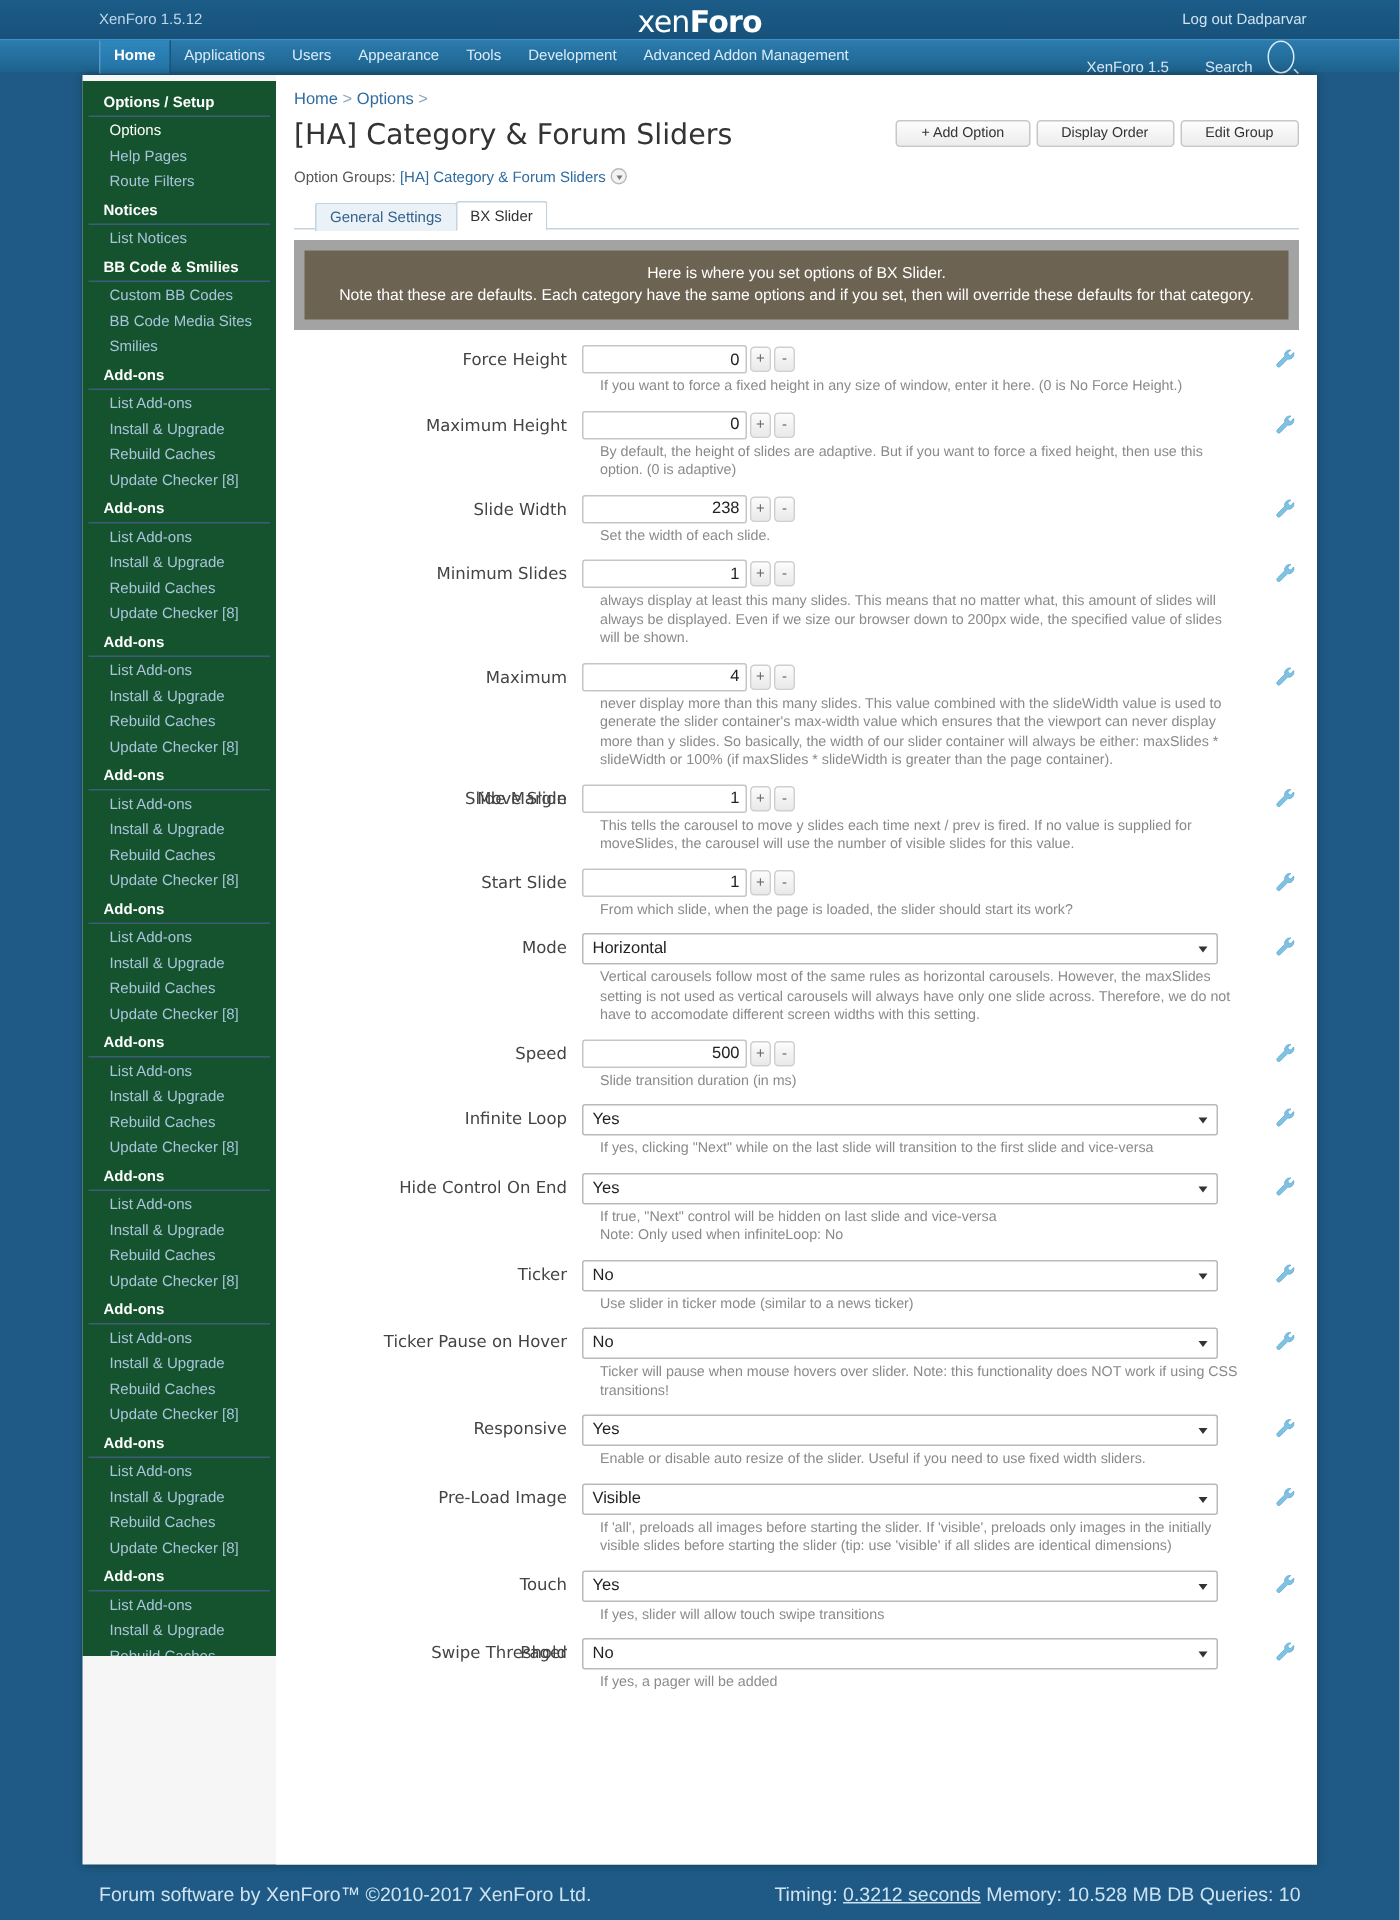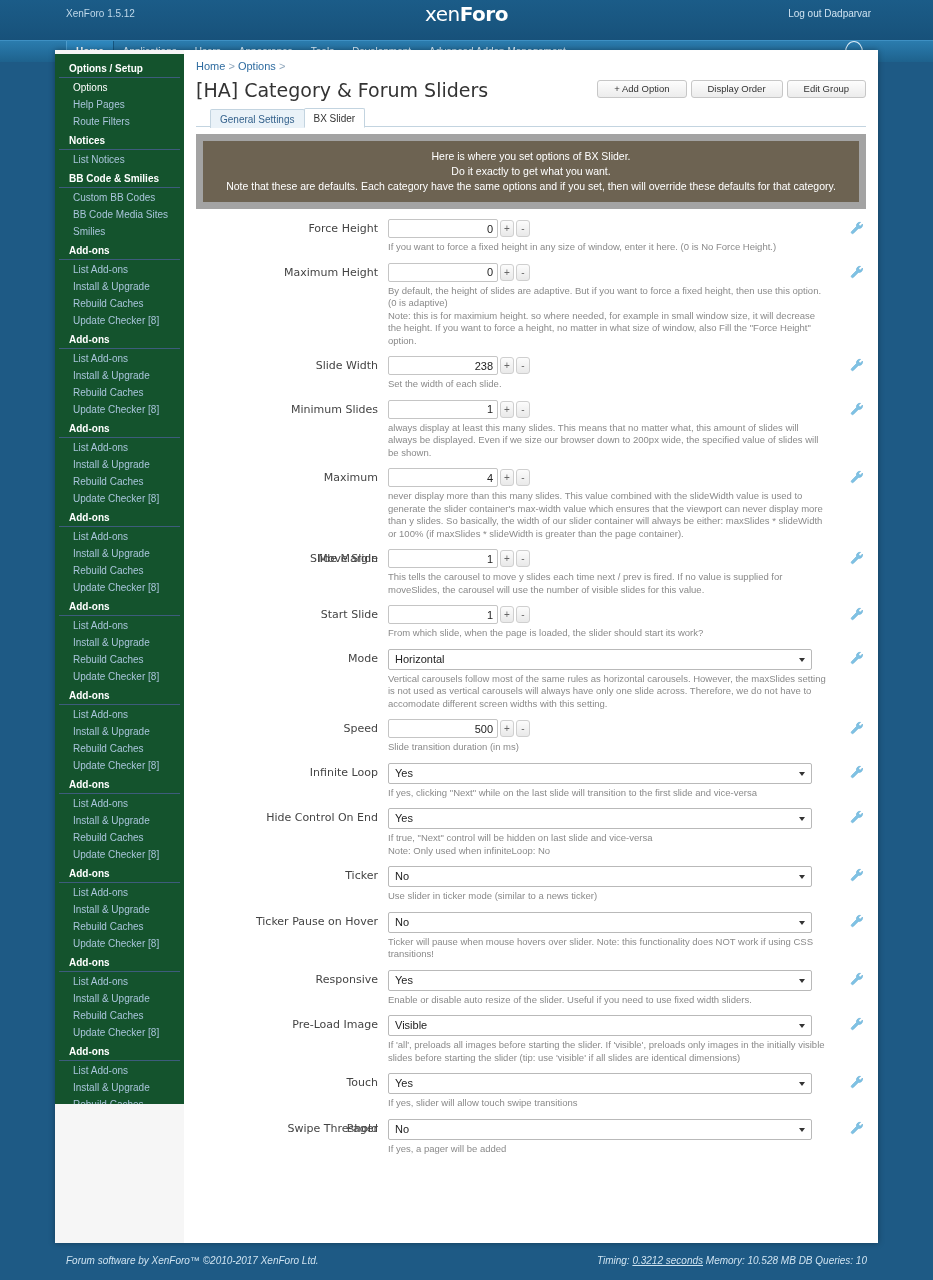--- a/index.html
+++ b/index.html
@@ -7,21 +7,21 @@
   body {
     width:933px; height:1280px;
     background:#1e5a85;
     font-family:"Liberation Sans", sans-serif;
     font-size:11px;
     color:#333;
     overflow:hidden;
   }
   
   #top-strip {
-    height:40px;
+    height:26px;
     background:linear-gradient(to bottom,#1b5c88 0%, #195680 60%, #17517a 100%);
     position:relative;
   }
   #top-strip .version {
     position:absolute; left:66px; top:8px;
     color:#bfd8ea; font-size:10px;
   }
   #top-strip .logout {
     position:absolute; right:62px; top:8px;
     color:#cfe3f1; font-size:10px;
@@ -179,30 +179,30 @@
     font-family:"Liberation Sans",sans-serif;
     position:relative; cursor:pointer;
   }
   .sel .arrow {
     position:absolute; right:6px; top:8px;
     border-left:3.5px solid transparent; border-right:3.5px solid transparent;
     border-top:4px solid #333;
   }
   .hint {
     font-size:9.5px; color:#8a8a8a; line-height:12.5px;
-    margin:3px 0 9px 0; max-width:448px;
+    margin:3px 0 9px 12px; max-width:448px;
   }
   .wrench {
     position:absolute; right:2px; top:2px; width:14px; height:14px;
   }
 
   
   #footer {
     position:absolute; left:55px; right:55px; top:1243px; height:37px;
-    color:#cfe3f1; font-size:10px;font-style:italic;
+    color:#cfe3f1; font-size:13px;
   }
   #footer .left { position:absolute; left:11px; top:12px; }
   #footer .right { position:absolute; right:11px; top:12px; }
   #footer u { text-decoration:underline; }
 </style>
 </head>
 <body>
 
 <div id="top-strip">
   <div class="version">XenForo 1.5.12</div>
@@ -294,45 +294,47 @@
       <span class="sep">&gt;</span>
     </div>
 
     <div class="title-row">
       <h1 id="page-title">[HA] Category &amp; Forum Sliders</h1>
       <div class="title-buttons">
         <span class="btn">+ Add Option</span><span class="btn">Display Order</span><span class="btn">Edit Group</span>
       </div>
     </div>
 
+    <div id="option-group-row">
+      <span>Option Groups:</span>
+      <span class="val">[HA] Category &amp; Forum Sliders</span><span class="caret-circle"></span>
+    </div>
 
     <div id="tabstrip">
       <span class="ftab">General Settings</span><span class="ftab active">BX Slider</span>
     </div>
 
     <div id="notice">
       <div>Here is where you set options of BX Slider.</div>
-      <div>Do it exactly to get what you want.</div>
       <div>Note that these are defaults. Each category have the same options and if you set, then will override these defaults for that category.</div>
     </div>
 
     <div id="form">
         <div class="row">
           <div class="lbl">Force Height</div>
           <div class="ctl"><input type="text" class="num" value="0" style=""><span class="spin">+</span><span class="spin">-</span><span class="wrench"><svg width="14" height="14" viewBox="0 0 14 14">
                 <path d="M9.8 1.3a3.4 3.4 0 0 0-3.3 4.2L1.6 10.4a1.3 1.3 0 1 0 1.9 1.9l4.9-4.9a3.4 3.4 0 0 0 4.2-3.3c0-.4-.1-.8-.2-1.1L10.6 5 9 4.6 8.6 3l2-1.6c-.3-.1-.5-.1-.8-.1z" fill="#7fc2e4" stroke="#5aa7d0" stroke-width=".5"></path>
               </svg></span><div class="hint">If you want to force a fixed height in any size of window, enter it here. (0 is No Force Height.)</div></div>
         </div>
         <div class="row">
           <div class="lbl">Maximum Height</div>
           <div class="ctl"><input type="text" class="num" value="0" style=""><span class="spin">+</span><span class="spin">-</span><span class="wrench"><svg width="14" height="14" viewBox="0 0 14 14">
                 <path d="M9.8 1.3a3.4 3.4 0 0 0-3.3 4.2L1.6 10.4a1.3 1.3 0 1 0 1.9 1.9l4.9-4.9a3.4 3.4 0 0 0 4.2-3.3c0-.4-.1-.8-.2-1.1L10.6 5 9 4.6 8.6 3l2-1.6c-.3-.1-.5-.1-.8-.1z" fill="#7fc2e4" stroke="#5aa7d0" stroke-width=".5"></path>
               </svg></span><div class="hint">
               <div>By default, the height of slides are adaptive. But if you want to force a fixed height, then use this option. (0 is adaptive)</div>
-              <div>Note: this is for maximium height. so where needed, for example in small window size, it will decrease the height. If you want to force a height, no matter in what size of window, also Fill the "Force Height" option.</div>
             </div></div>
         </div>
         <div class="row">
           <div class="lbl">Slide Width</div>
           <div class="ctl"><input type="text" class="num" value="238" style=""><span class="spin">+</span><span class="spin">-</span><span class="wrench"><svg width="14" height="14" viewBox="0 0 14 14">
                 <path d="M9.8 1.3a3.4 3.4 0 0 0-3.3 4.2L1.6 10.4a1.3 1.3 0 1 0 1.9 1.9l4.9-4.9a3.4 3.4 0 0 0 4.2-3.3c0-.4-.1-.8-.2-1.1L10.6 5 9 4.6 8.6 3l2-1.6c-.3-.1-.5-.1-.8-.1z" fill="#7fc2e4" stroke="#5aa7d0" stroke-width=".5"></path>
               </svg></span><div class="hint">Set the width of each slide.</div></div>
         </div>
         <div class="row">
           <div class="lbl">Minimum Slides</div>

